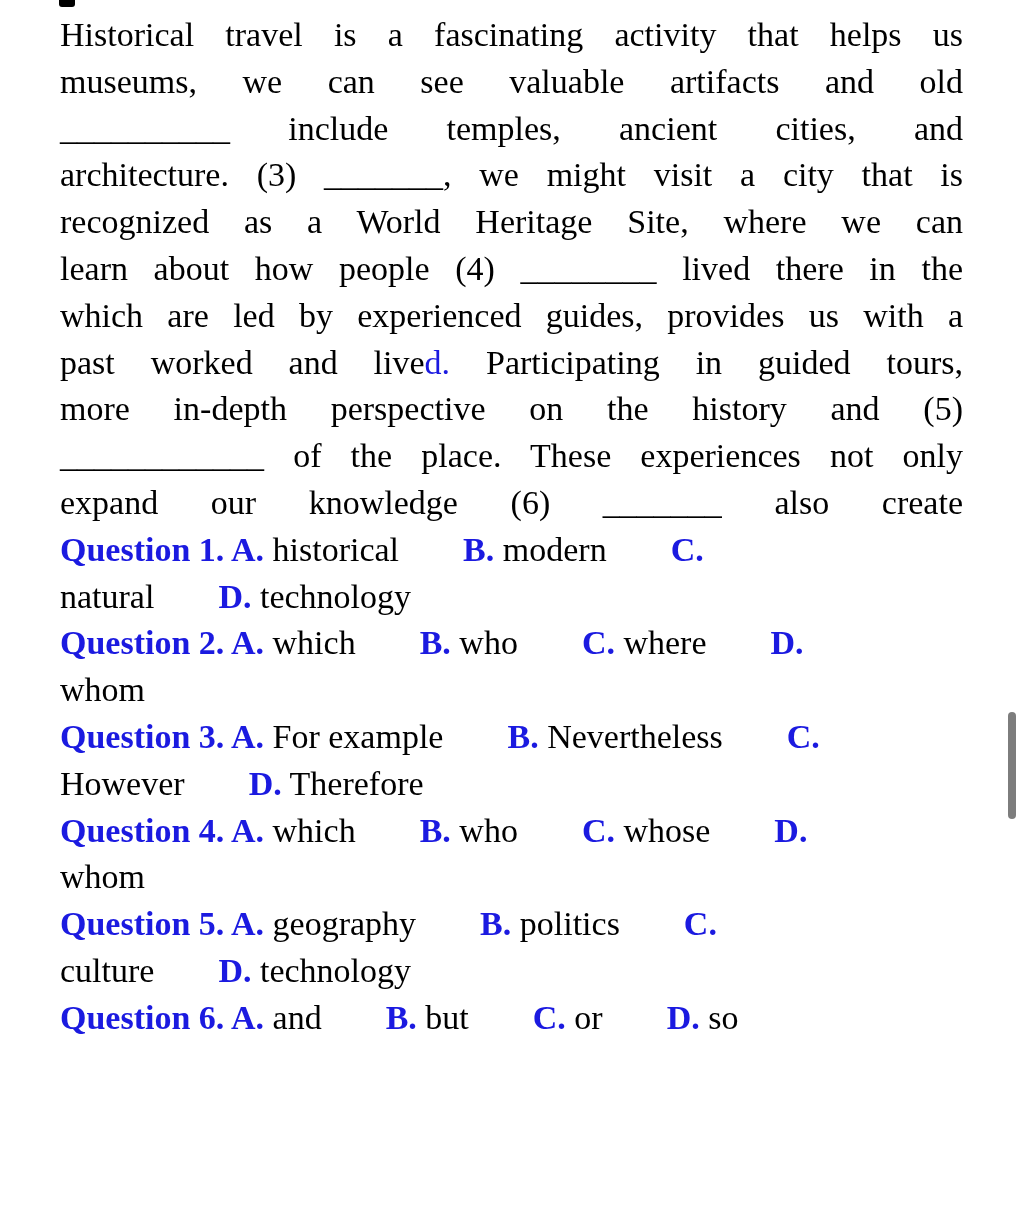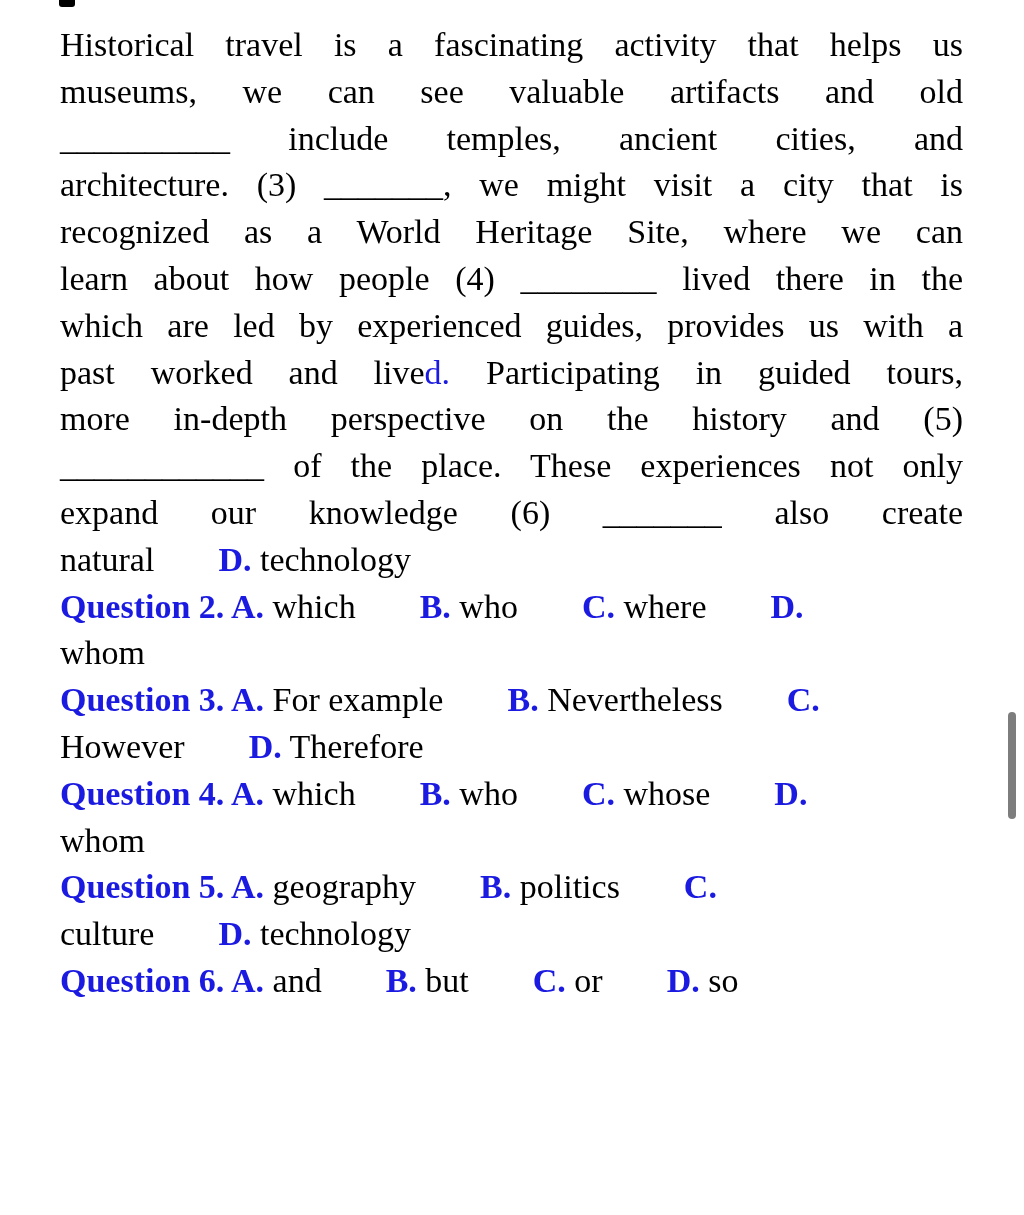--- a/index.html
+++ b/index.html
@@ -10,21 +10,21 @@
   }
   body {
     position: relative;
     font-family: "Liberation Serif", "DejaVu Serif", serif;
     font-size: 34px;
     color: #000000;
   }
   .content {
     position: absolute;
     left: 60px;
-    top: 22px;
+    top: 12px;
     width: 903px;
   }
   .line {
     height: 46.8px;
     line-height: 46.8px;
     white-space: normal;
   }
   .just {
     text-align: justify;
     text-align-last: justify;
@@ -62,20 +62,21 @@
       <div class="line just"><span class="">recognized as a World Heritage Site, where we can</span></div>
       <div class="line just"><span class="">learn about how people (4) </span><span class="">________</span><span class=""> lived there in the</span></div>
       <div class="line just"><span class="">which are led by experienced guides, provides us with a</span></div>
       <div class="line just"><span class="">past worked and live</span><span class="blue">d.</span><span class=""> Participating in guided tours,</span></div>
       <div class="line just"><span class="">more in-depth perspective on the history and (5)</span></div>
       <div class="line just"><span class="">____________</span><span class=""> of the place. These experiences not only</span></div>
       <div class="line just"><span class="">expand our knowledge (6) </span><span class="">_______</span><span class=""> also create</span></div>
     </div>
   <div id="questions">
       <div>
+        <div class="line"><span class="blue bold">Question 1. </span><span class="blue bold">A.</span><span class=""> historical</span><span class="gap"></span><span class="blue bold">B.</span><span class=""> modern</span><span class="gap"></span><span class="blue bold">C.</span></div>
         <div class="line"><span class="">natural</span><span class="gap"></span><span class="blue bold">D.</span><span class=""> technology</span></div>
       </div>
       <div>
         <div class="line"><span class="blue bold">Question 2. </span><span class="blue bold">A.</span><span class=""> which</span><span class="gap"></span><span class="blue bold">B.</span><span class=""> who</span><span class="gap"></span><span class="blue bold">C.</span><span class=""> where</span><span class="gap"></span><span class="blue bold">D.</span></div>
         <div class="line"><span class="">whom</span></div>
       </div>
       <div>
         <div class="line"><span class="blue bold">Question 3. </span><span class="blue bold">A.</span><span class=""> For example</span><span class="gap"></span><span class="blue bold">B.</span><span class=""> Nevertheless</span><span class="gap"></span><span class="blue bold">C.</span></div>
         <div class="line"><span class="">However</span><span class="gap"></span><span class="blue bold">D.</span><span class=""> Therefore</span></div>
       </div>

